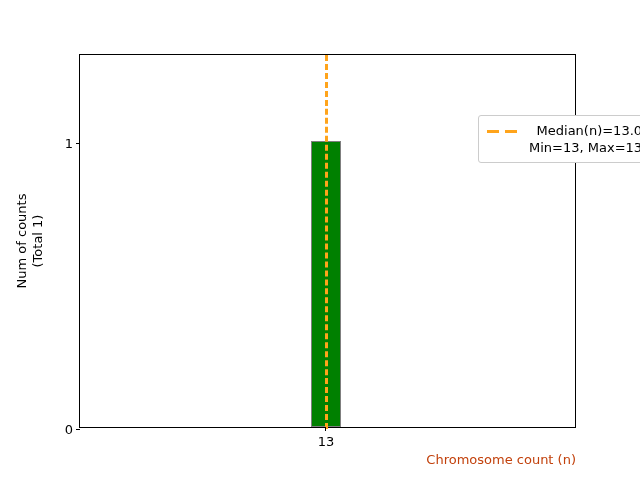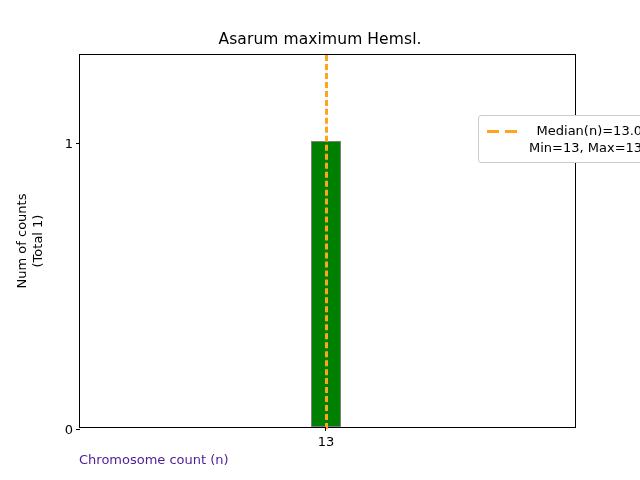--- a/index.html
+++ b/index.html
@@ -115,23 +115,23 @@
     white-space: nowrap;
     text-align: right;
   }
 
   
   #xlabel {
     position: absolute;
     left: 79px;
     top: 452px;
     width: 497px;
-    text-align: left;
-    font-size: 13px;
-    color: #4c1d95;
+    text-align: right;
+    font-size: 13px;
+    color: #c2410c;
   }
   #ylabel-wrap {
     position: absolute;
     left: 0px;
     top: 0px;
     width: 60px;
     height: 480px;
   }
   #ylabel {
     position: absolute;
@@ -182,21 +182,20 @@
     text-align: right;
     white-space: nowrap;
   }
   #legend-text span { display: block; }
 </style>
 </head>
 <body>
 
 <div id="figure">
 
-  <div id="chart-title">Asarum maximum Hemsl.</div>
 
   <div id="plot-area">
 
     <div id="bar-13" style="background: rgb(0, 128, 0); border-color: rgb(127, 127, 127);"></div>
 
     <div id="median-line" style="border-left-color: rgb(255, 164, 27);"></div>
 
     <div class="ytick" style="top:374px;">
       <div class="ytick-mark"></div>
       <div class="ytick-label">0</div>

